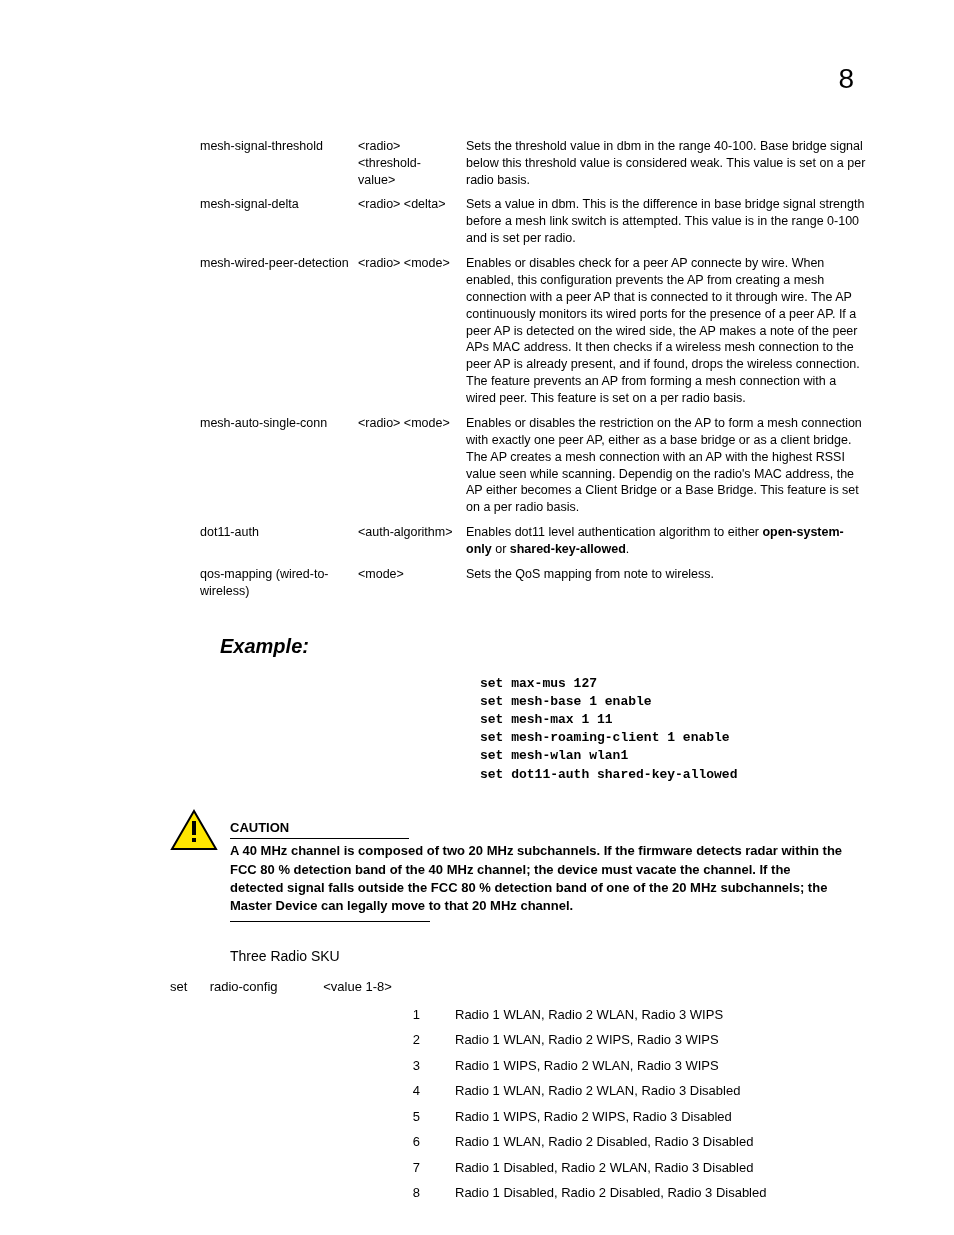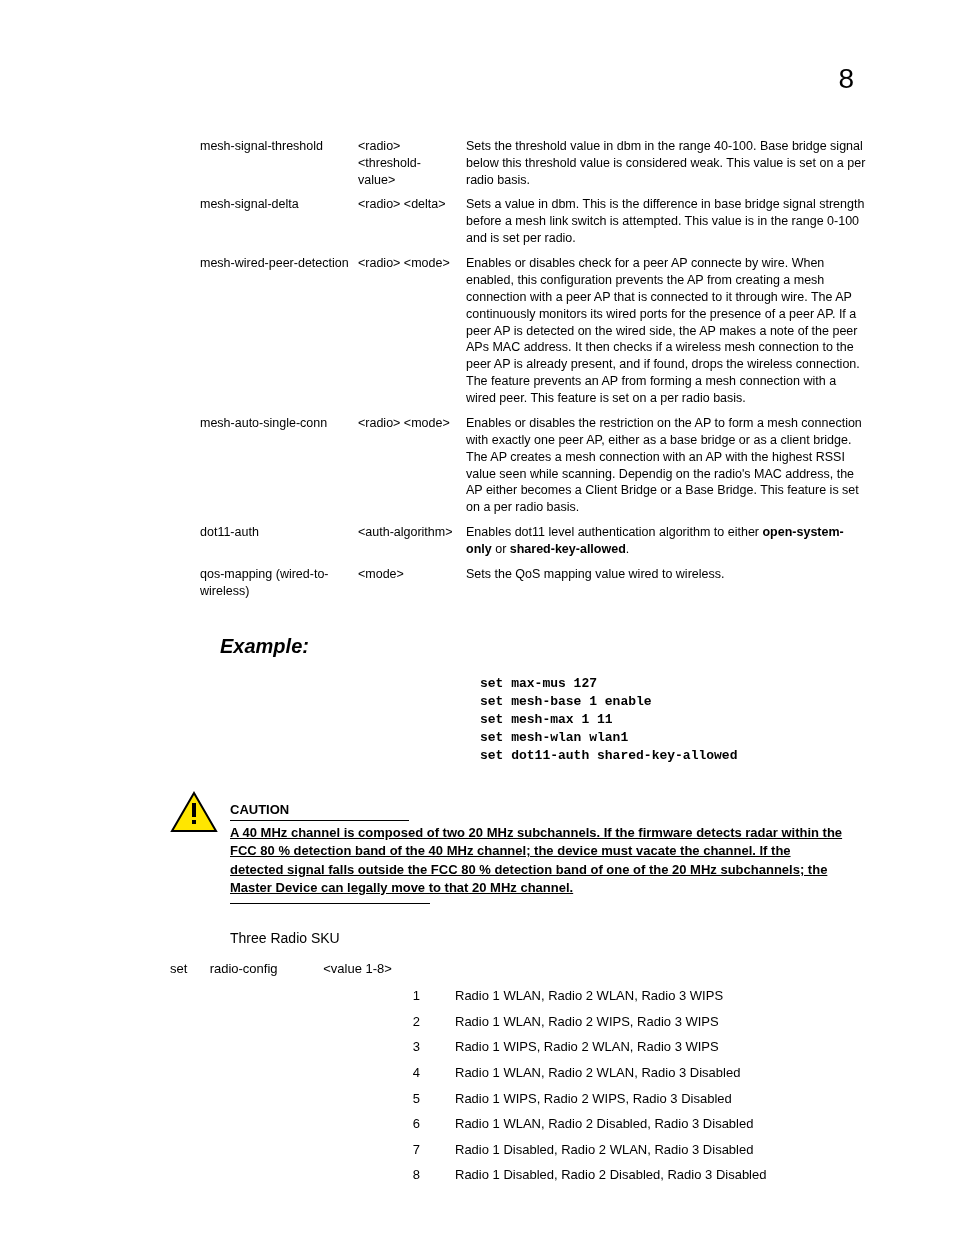--- a/index.html
+++ b/index.html
@@ -57,21 +57,20 @@
     margin-left: 0;
     margin-bottom: 25px;
   }
   .caution-icon {
     position: absolute;
     left: 0;
     top: -10px;
   }
   .caution-content {
     margin-left: 60px;
-    text-decoration: underline;
   }
   .caution-label {
     font-weight: bold;
     border-bottom: 1px solid #000;
     display: inline-block;
     padding-right: 120px;
     padding-bottom: 2px;
     margin-bottom: 3px;
   }
   .caution-text {
@@ -151,31 +150,32 @@
     <div class="param-cell col-name">dot11-auth</div>
     <div class="param-cell col-args">&lt;auth-algorithm&gt;</div>
     <div class="param-cell col-desc">
       <span>Enables dot11 level authentication algorithm to either </span><b>open-system-only</b><span> or </span><b>shared-key-allowed</b><span>.</span>
     </div>
   </div>
 
   <div class="param-row">
     <div class="param-cell col-name">qos-mapping (wired-to-wireless)</div>
     <div class="param-cell col-args">&lt;mode&gt;</div>
-    <div class="param-cell col-desc">Sets the QoS mapping value wired to wireless.</div>
+    <div class="param-cell col-desc">Sets the QoS mapping from note to wireless.</div>
   </div>
 
 </div>
 
 <div class="example-heading">Example:</div>
 
 <div class="example-block">
   <div>set max-mus 127</div>
   <div>set mesh-base 1 enable</div>
   <div>set mesh-max 1 11</div>
+  <div>set mesh-roaming-client 1 enable</div>
   <div>set mesh-wlan wlan1</div>
   <div>set dot11-auth shared-key-allowed</div>
 </div>
 
 <div class="caution-block">
   <div class="caution-icon">
     <svg width="48" height="42" viewBox="0 0 48 42">
       <polygon points="24,2 46,40 2,40" fill="#FFE600" stroke="#000" stroke-width="2"></polygon>
       <rect x="22" y="12" width="4" height="14" fill="#000"></rect>
       <rect x="22" y="29" width="4" height="4" fill="#000"></rect>

